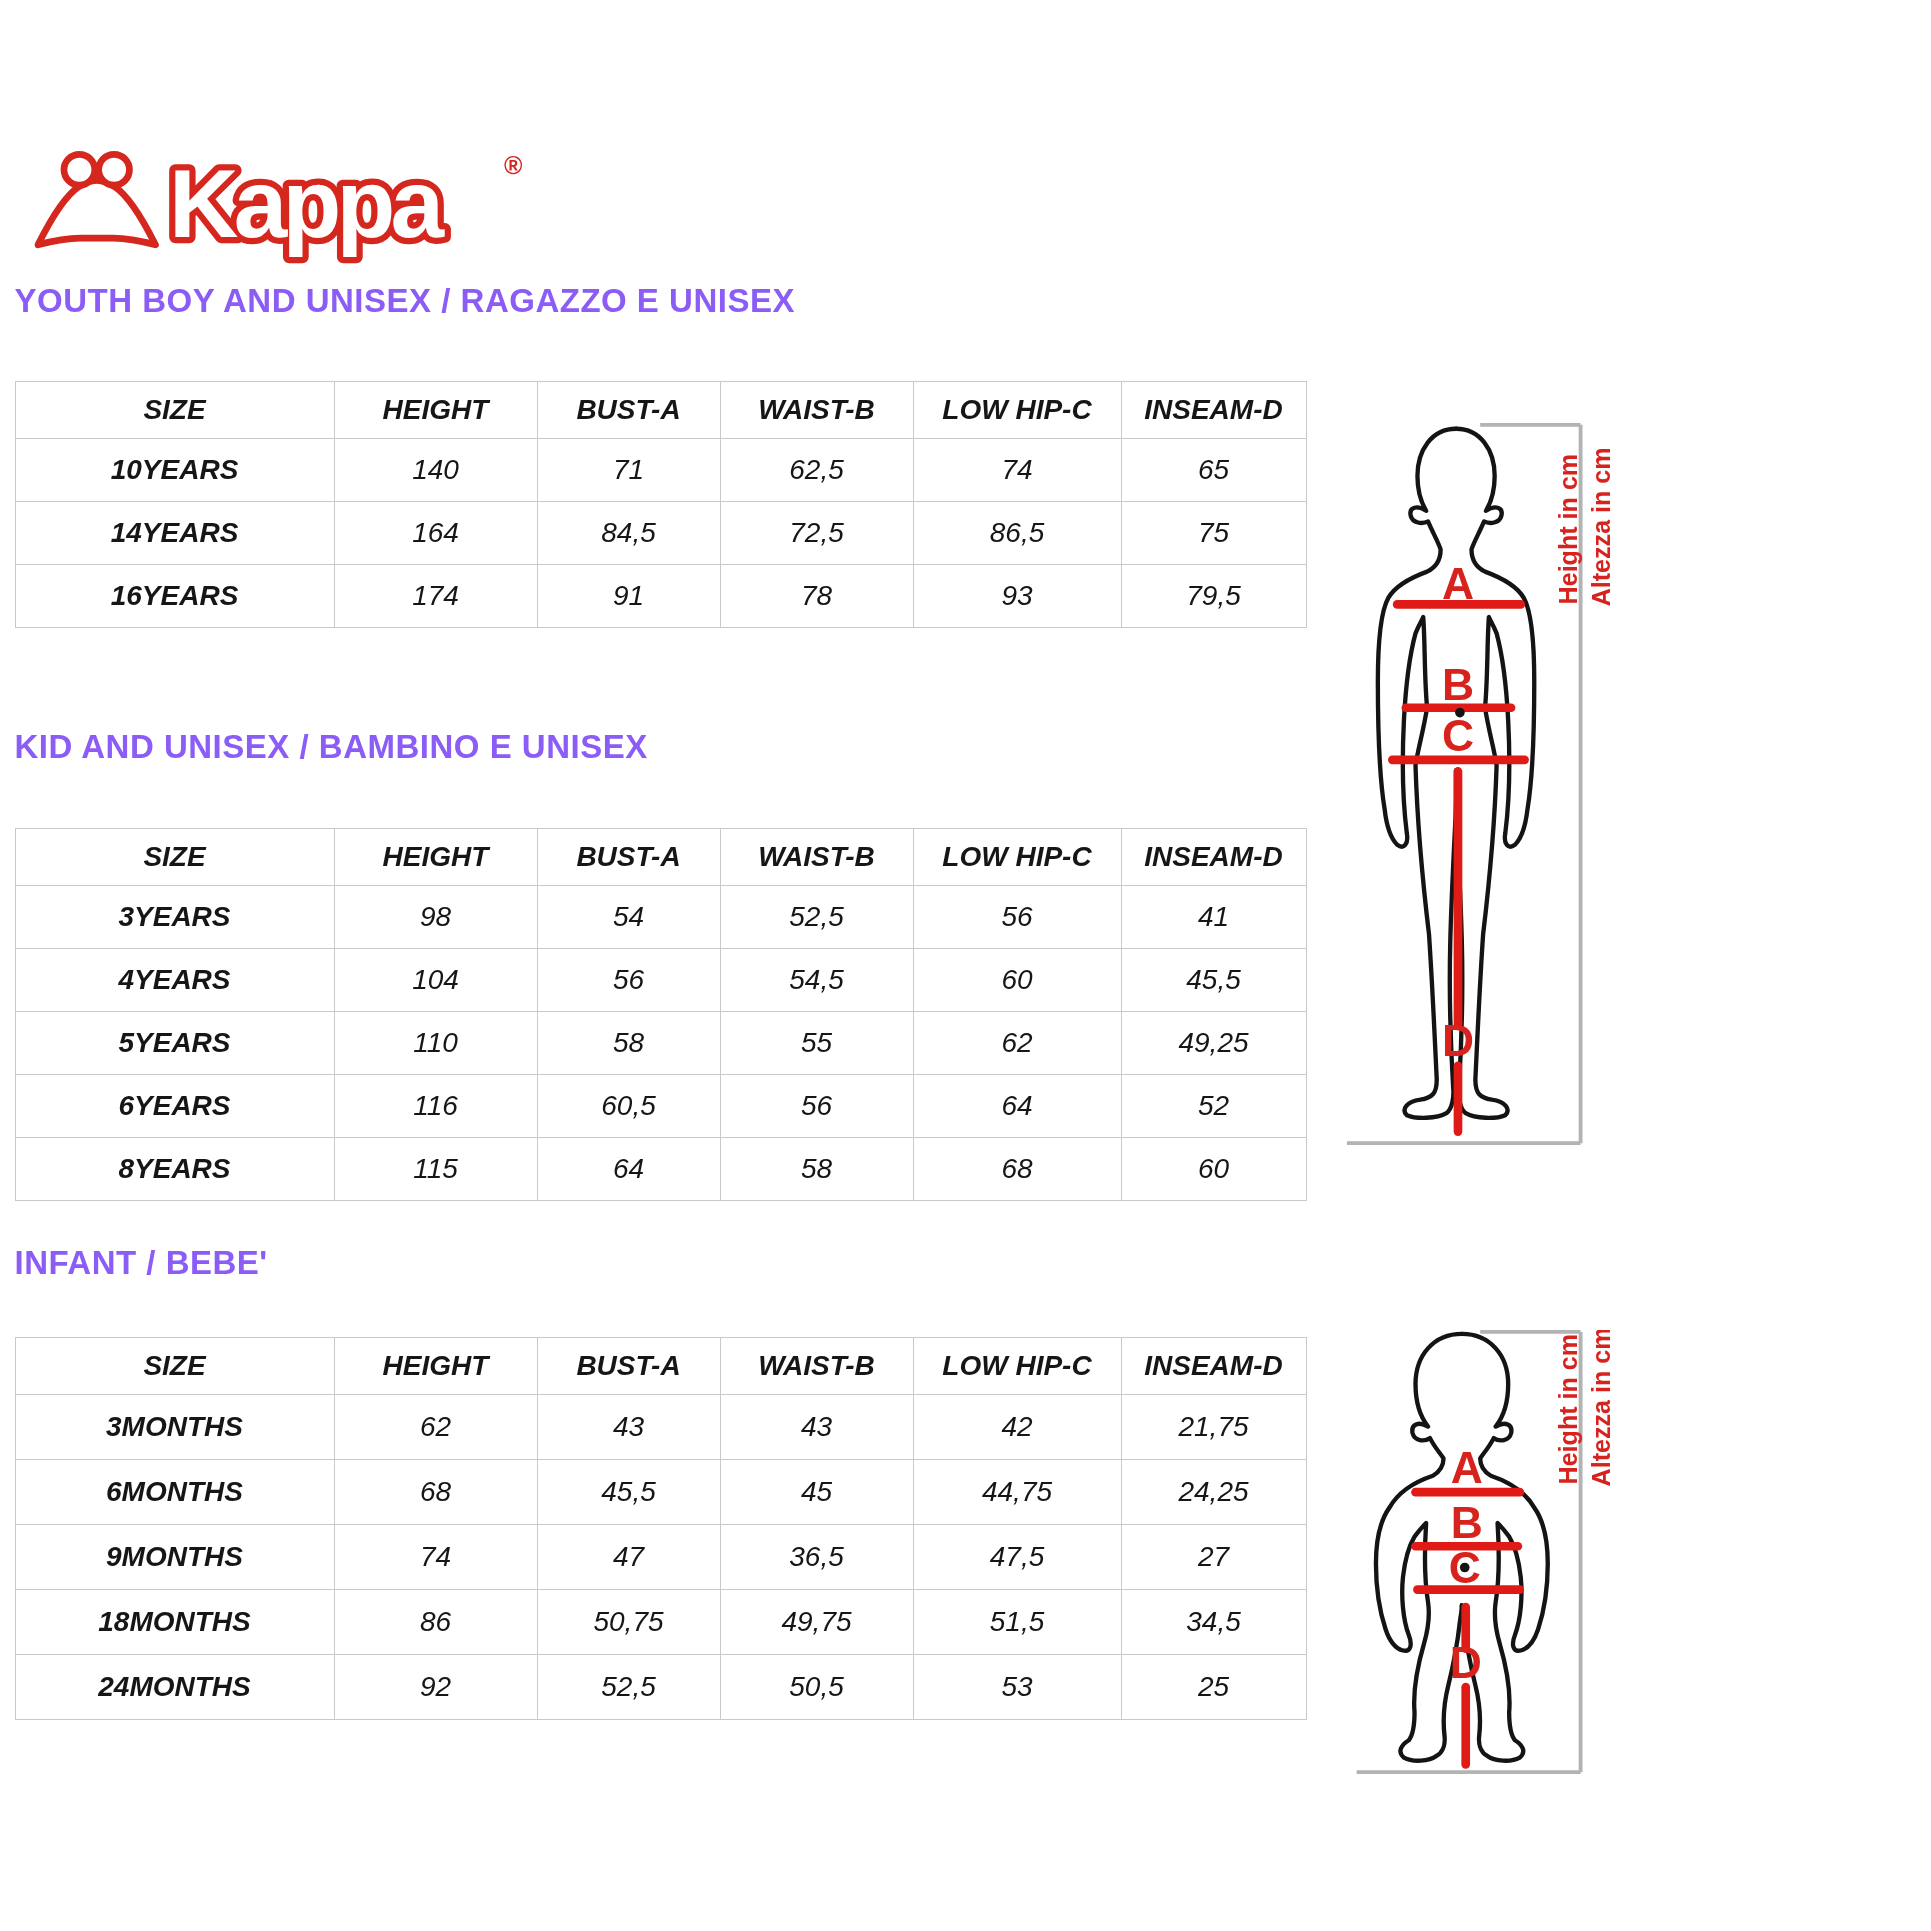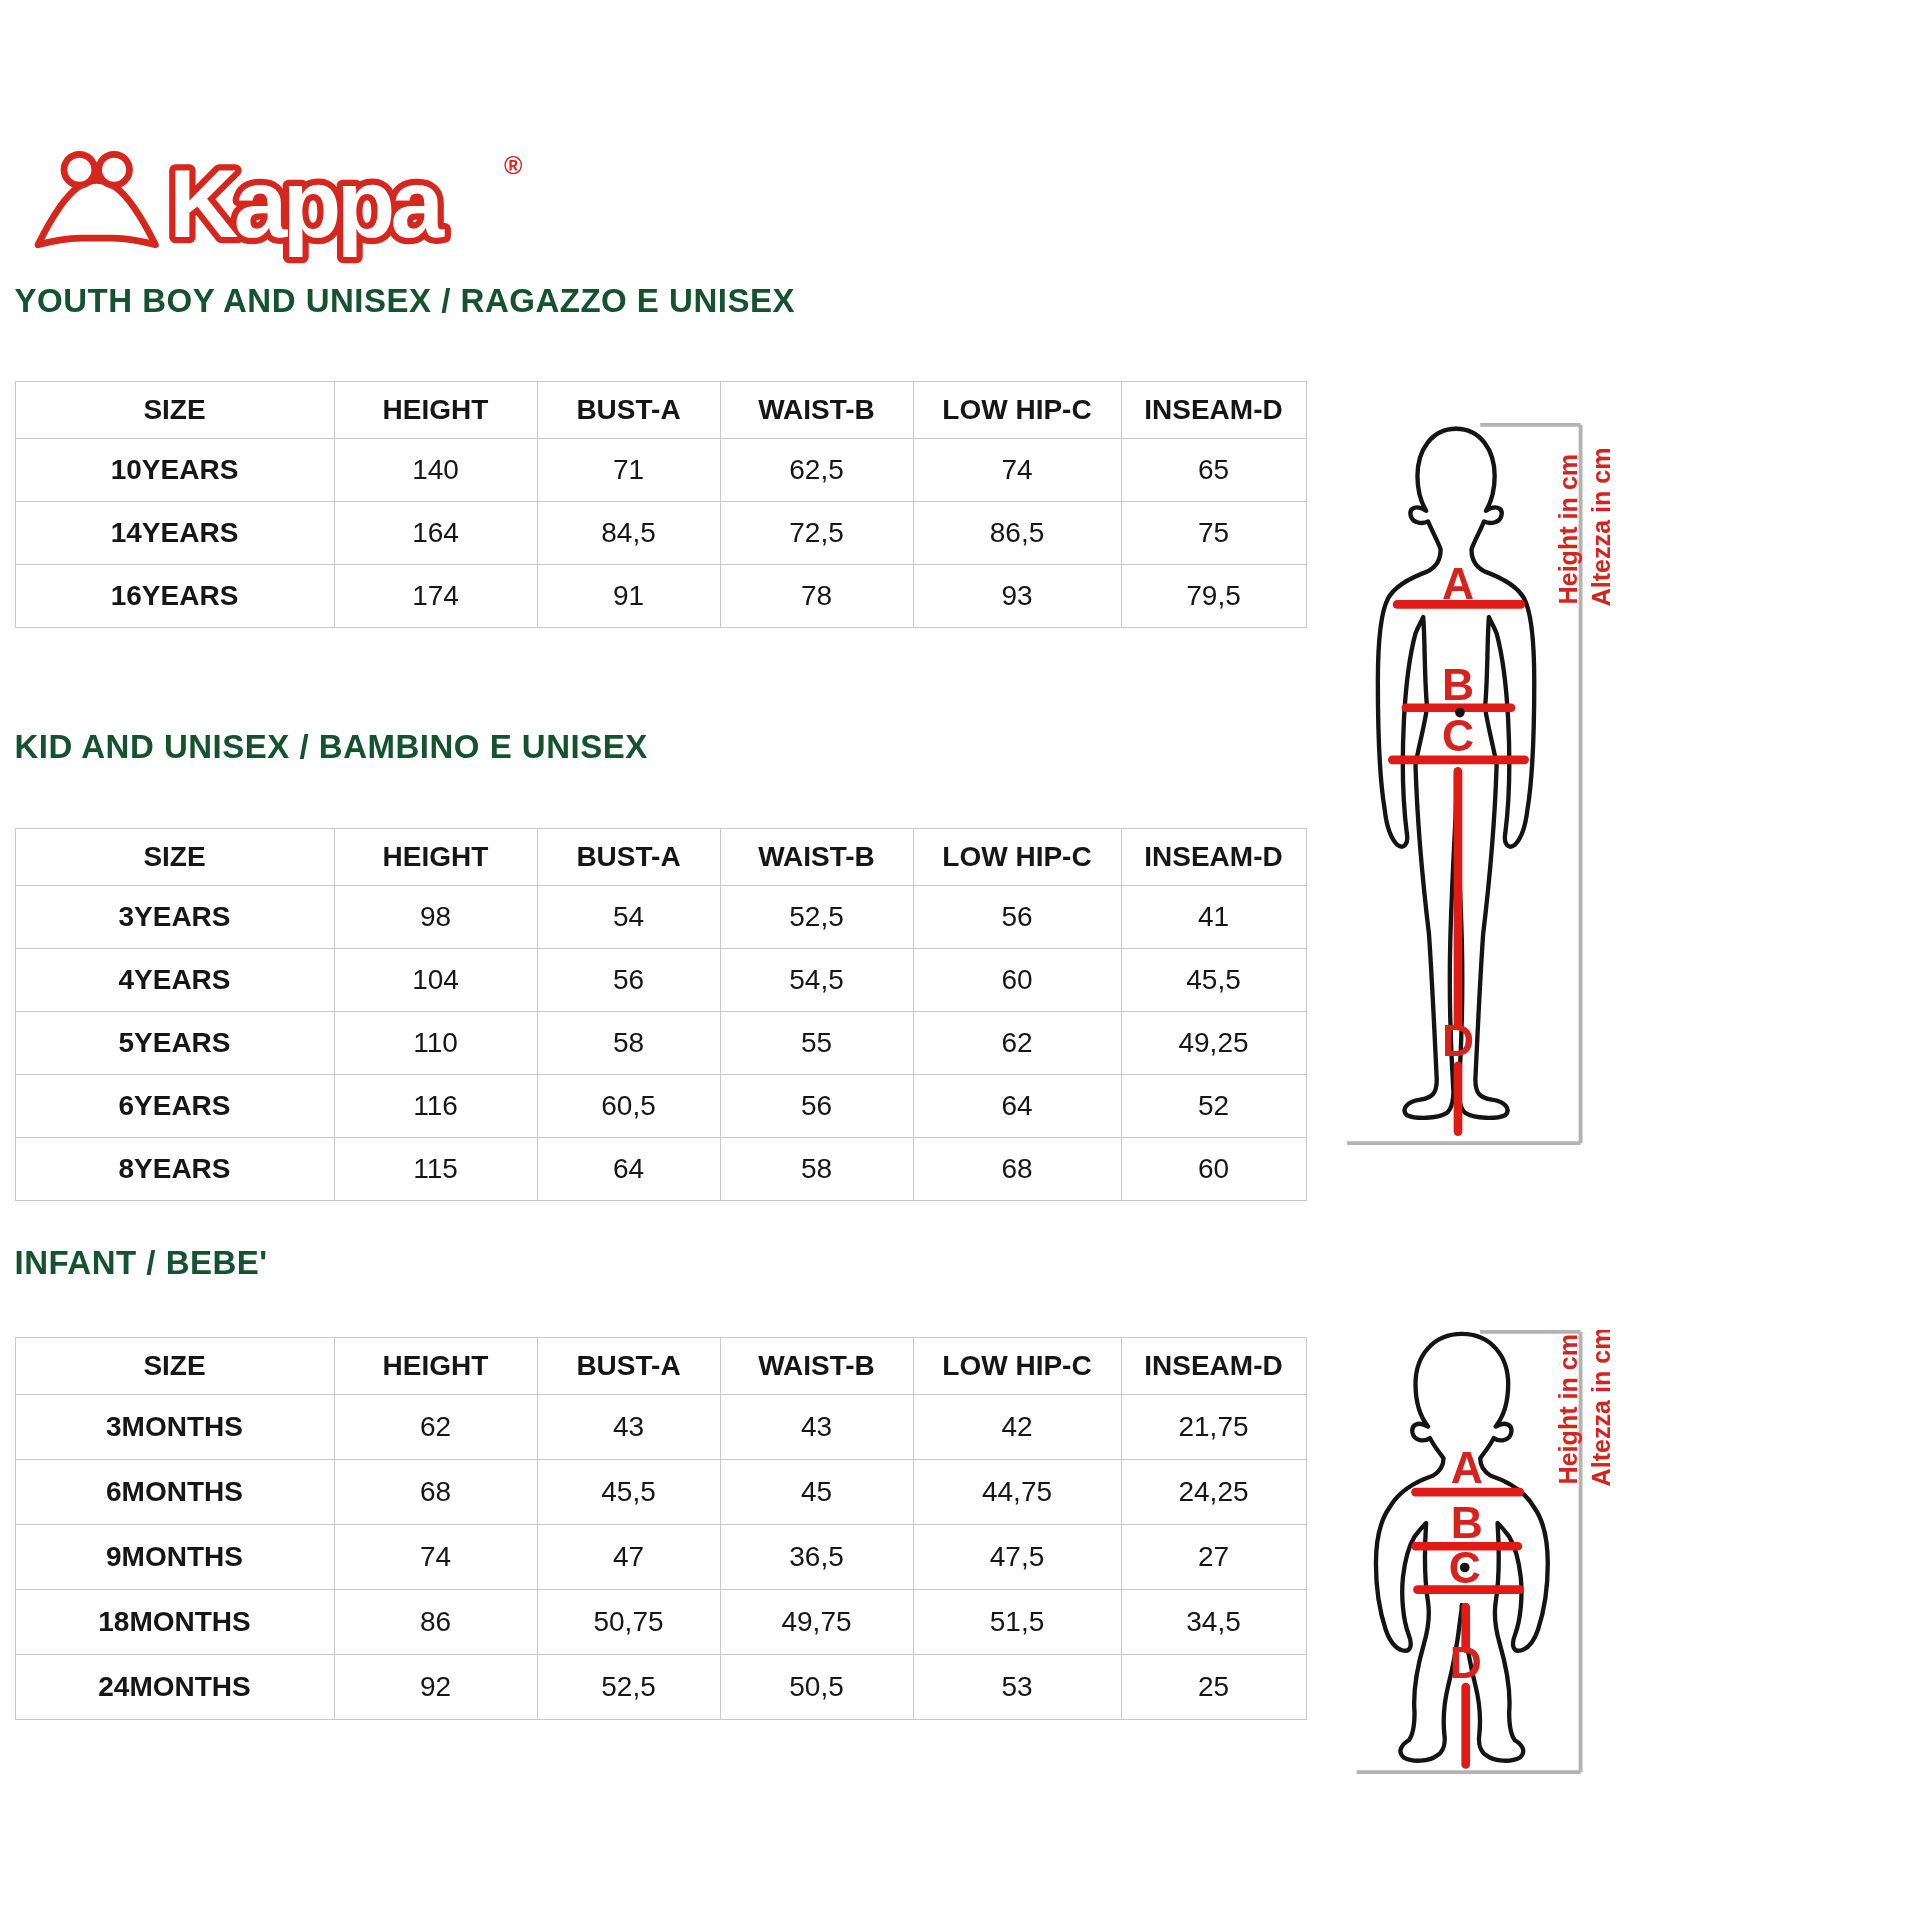--- a/index.html
+++ b/index.html
@@ -1,26 +1,26 @@
 <!DOCTYPE html>
 <html><head>
 <meta charset="utf-8">
 <style>
   html,body{margin:0;padding:0;background:#ffffff;}
   .canvas{position:relative;width:1780px;height:1931px;background:#fff;
           font-family:"Liberation Sans",sans-serif;color:#1a1a1a;overflow:hidden;border-radius:30px;}
   
   .sec-title{position:absolute;left:14.5px;margin:0;font-size:33px;font-weight:bold;
-             letter-spacing:0.5px;color:#14532d;white-space:nowrap;}
+             letter-spacing:0.5px;color:#8b5cf6;white-space:nowrap;}
   #title-youth{top:282px;}
   #title-kid{top:728px;}
   #title-infant{top:1244px;}
   
   table.size{position:absolute;left:14.5px;border-collapse:collapse;table-layout:fixed;
-             width:1291px;background:#fff;}
+             width:1291px;background:#fff;font-style:italic;}
   #table-youth{top:381px;}
   #table-kid{top:828px;}
   #table-infant{top:1337px;}
   table.size th,table.size td{border:1.9px solid #c9c9c9;text-align:center;
       vertical-align:middle;font-size:28px;padding:0;background:#fff;color:#161616;}
   table.size th{font-weight:bold;height:56px;}
   table.size td{height:62px;font-weight:normal;}
   #table-infant td{height:64px;}
   table.size td.sz{font-weight:bold;}
   

